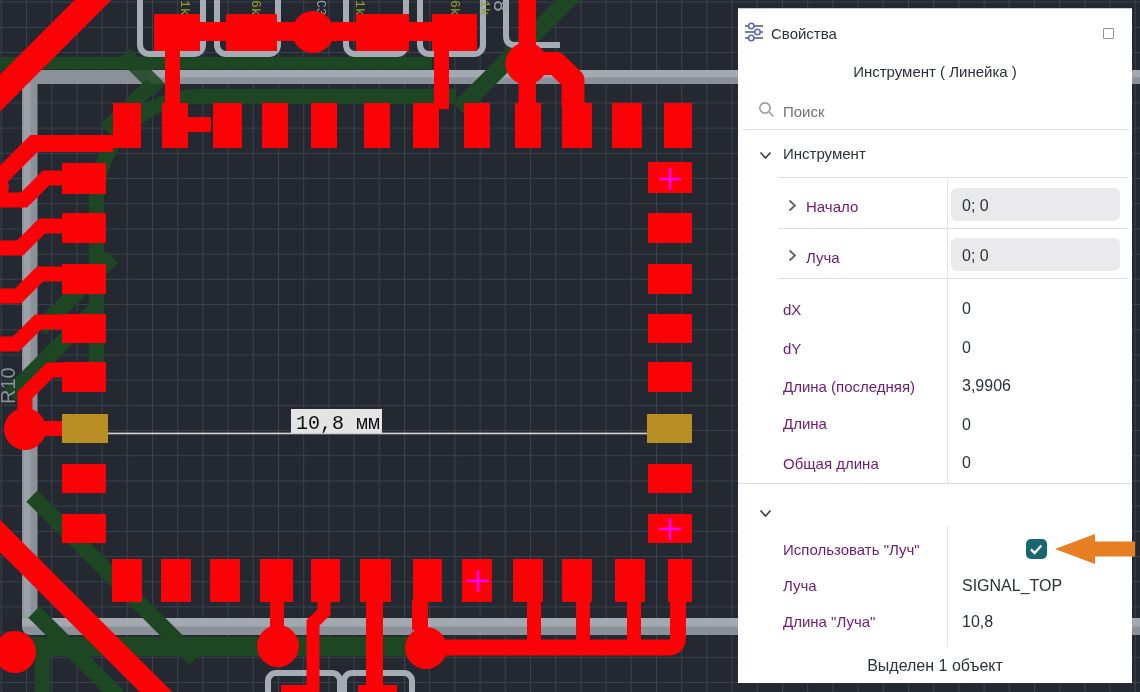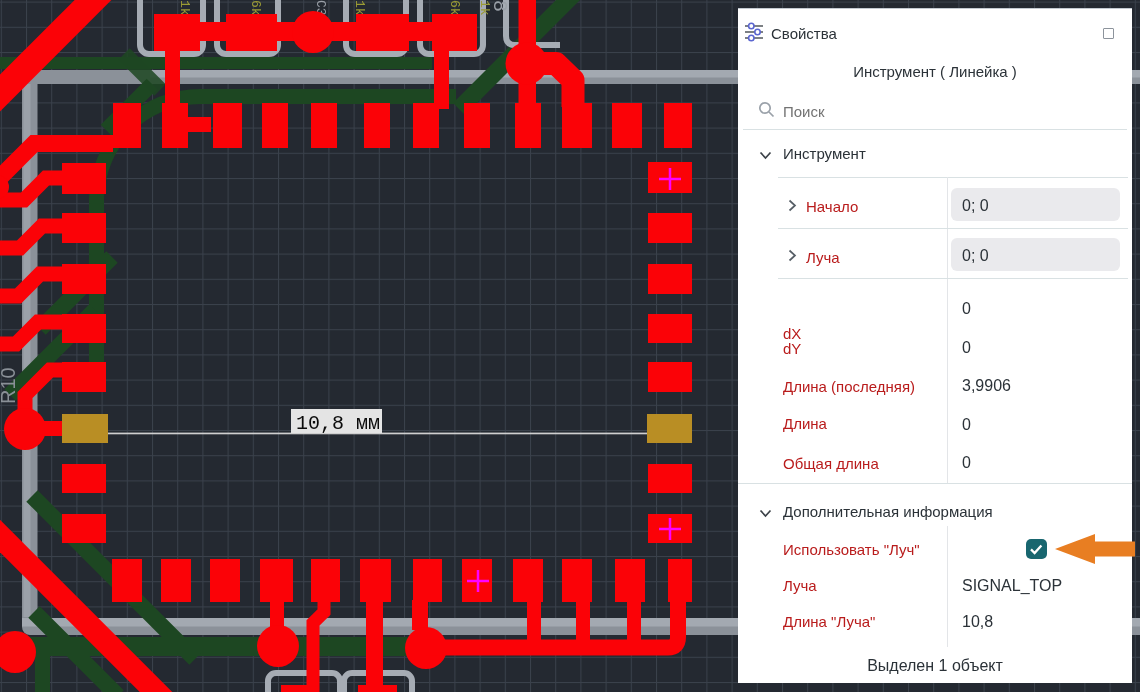--- a/index.html
+++ b/index.html
@@ -1,19 +1,19 @@
 <!DOCTYPE html>
 <html><head>
 <meta charset="utf-8">
 <style>
   html,body{margin:0;padding:0;width:1140px;height:692px;overflow:hidden;background:#242931;
     font-family:"Liberation Sans", sans-serif;}
   .abs{position:absolute;}
   #panel{position:absolute;left:738px;top:8px;width:394px;height:675px;background:#ffffff;border-top:1.5px solid #c3cad1;box-sizing:border-box;}
-  .lbl{position:absolute;font-size:15px;color:#b91c1c;line-height:17px;white-space:nowrap;}
+  .lbl{position:absolute;font-size:15px;color:#701a75;line-height:17px;white-space:nowrap;}
   .val{position:absolute;font-size:16px;color:#2b3238;line-height:17px;white-space:nowrap;}
   .bold{position:absolute;font-size:15px;font-weight:normal;color:#2b3238;line-height:17px;white-space:nowrap;}
   .sep{position:absolute;height:1px;background:#d9e1e3;}
   .pill{position:absolute;left:213px;width:169px;height:33px;background:#eaeaed;border-radius:6px;}
 </style>
 </head>
 <body>
 
 <svg class="abs" style="left:0;top:0" width="1140" height="692" viewBox="0 0 1140 692">
   <defs>
@@ -297,41 +297,40 @@
 
   <svg class="abs" style="left:50px;top:240px" width="9" height="13" viewBox="0 0 9 13">
     <path d="M1.5,1.5 L7,6.5 L1.5,11.5" fill="none" stroke="#565e66" stroke-width="1.7"></path>
   </svg>
   <div class="lbl" style="left:68px;top:240px;">Луча</div>
   <div class="pill" style="top:229px;"></div>
   <div class="val" style="left:224px;top:238px;">0; 0</div>
 
   <div class="sep" style="left:40px;top:269px;width:350px;"></div>
 
-  <div class="lbl" style="left:45px;top:292px;margin-top:24px;">dX</div>
+  <div class="lbl" style="left:45px;top:292px;">dX</div>
   <div class="val" style="left:224px;top:291px;">0</div>
 
   <div class="lbl" style="left:45px;top:330.5px;">dY</div>
   <div class="val" style="left:224px;top:330px;">0</div>
 
   <div class="lbl" style="left:45px;top:369px;text-align:center;">Длина (последняя)</div>
   <div class="val" style="left:224px;top:368px;">3,9906</div>
 
   <div class="lbl" style="left:45px;top:405.5px;">Длина</div>
   <div class="val" style="left:224px;top:406.5px;">0</div>
 
   <div class="lbl" style="left:45px;top:445.5px;">Общая длина</div>
   <div class="val" style="left:224px;top:445px;">0</div>
 
   <div class="sep" style="left:0;top:474px;width:394px;"></div>
 
   <svg class="abs" style="left:21px;top:500px" width="13" height="9" viewBox="0 0 13 9">
     <path d="M1.5,1.5 L6.5,7 L11.5,1.5" fill="none" stroke="#3c4248" stroke-width="1.7"></path>
   </svg>
-  <div class="bold" style="left:45px;top:494px;">Дополнительная информация</div>
 
   <div class="lbl" style="left:45px;top:531.5px;">Использовать "Луч"</div>
 
   <div class="abs" style="left:288px;top:530px;width:20.5px;height:20px;background:#18666f;border-radius:5px;"></div>
   <svg class="abs" style="left:288px;top:530px" width="20.5" height="20" viewBox="0 0 20.5 20">
     <path d="M5,10.4 L8.6,14 L15.4,6.4" fill="none" stroke="#ffffff" stroke-width="2.3"></path>
   </svg>
 
   <svg class="abs" style="left:316px;top:524px" width="82" height="32" viewBox="0 0 82 32">
     <polygon points="1,16 41,1 41,8.6 81,8.6 81,23.6 41,23.6 41,31" fill="#e87e22"></polygon>

